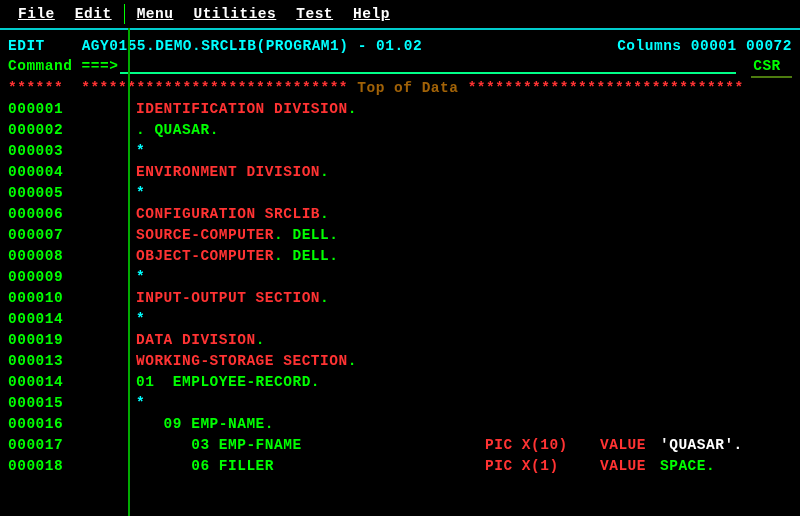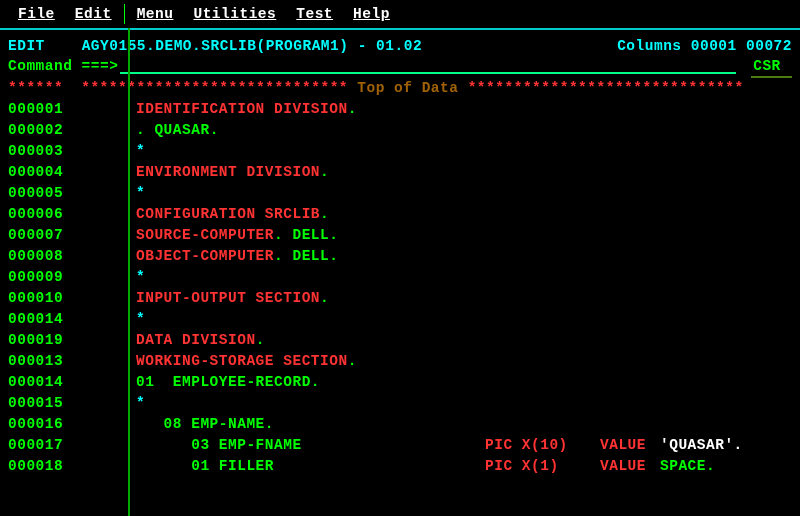--- a/index.html
+++ b/index.html
@@ -135,17 +135,17 @@
       <div class="code-line"><span class="lnum">000006</span><span class="gutter"></span><span class="content"><span class="red">CONFIGURATION SRCLIB</span><span class="green">.</span></span></div>
       <div class="code-line"><span class="lnum">000007</span><span class="gutter"></span><span class="content"><span class="red">SOURCE-COMPUTER</span><span class="green">. </span><span class="green">DELL</span><span class="green">.</span></span></div>
       <div class="code-line"><span class="lnum">000008</span><span class="gutter"></span><span class="content"><span class="red">OBJECT-COMPUTER</span><span class="green">. </span><span class="green">DELL</span><span class="green">.</span></span></div>
       <div class="code-line"><span class="lnum">000009</span><span class="gutter"></span><span class="content"><span class="cyan">*</span></span></div>
       <div class="code-line"><span class="lnum">000010</span><span class="gutter"></span><span class="content"><span class="red">INPUT-OUTPUT SECTION</span><span class="green">.</span></span></div>
       <div class="code-line"><span class="lnum">000014</span><span class="gutter"></span><span class="content"><span class="cyan">*</span></span></div>
       <div class="code-line"><span class="lnum">000019</span><span class="gutter"></span><span class="content"><span class="red">DATA DIVISION</span><span class="green">.</span></span></div>
       <div class="code-line"><span class="lnum">000013</span><span class="gutter"></span><span class="content"><span class="red">WORKING-STORAGE SECTION</span><span class="green">.</span></span></div>
       <div class="code-line"><span class="lnum">000014</span><span class="gutter"></span><span class="content"><span class="green">01  EMPLOYEE-RECORD</span><span class="green">.</span></span></div>
       <div class="code-line"><span class="lnum">000015</span><span class="gutter"></span><span class="content"><span class="cyan">*</span></span></div>
-      <div class="code-line"><span class="lnum">000016</span><span class="gutter"></span><span class="content"><span class="green">   08 EMP-NAME</span><span class="green">.</span></span></div>
+      <div class="code-line"><span class="lnum">000016</span><span class="gutter"></span><span class="content"><span class="green">   09 EMP-NAME</span><span class="green">.</span></span></div>
       <div class="code-line"><span class="lnum">000017</span><span class="gutter"></span><span class="content"><span class="green">      03 EMP-FNAME</span></span><span class="red pic-col">PIC X(10)</span><span class="red val-col">VALUE</span><span class="white lit-col">'QUASAR'.</span></div>
-      <div class="code-line"><span class="lnum">000018</span><span class="gutter"></span><span class="content"><span class="green">      01 FILLER</span></span><span class="red pic-col">PIC X(1)</span><span class="red val-col">VALUE</span><span class="green lit-col">SPACE.</span></div>
+      <div class="code-line"><span class="lnum">000018</span><span class="gutter"></span><span class="content"><span class="green">      06 FILLER</span></span><span class="red pic-col">PIC X(1)</span><span class="red val-col">VALUE</span><span class="green lit-col">SPACE.</span></div>
     </div>
 </div>
 
 </body></html>

